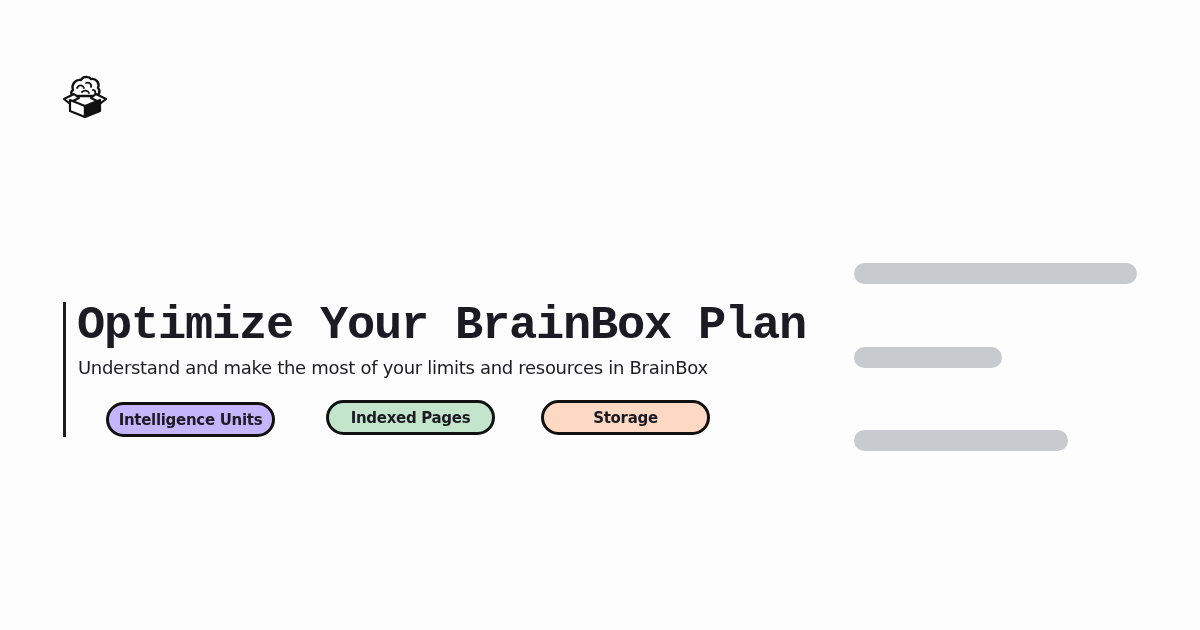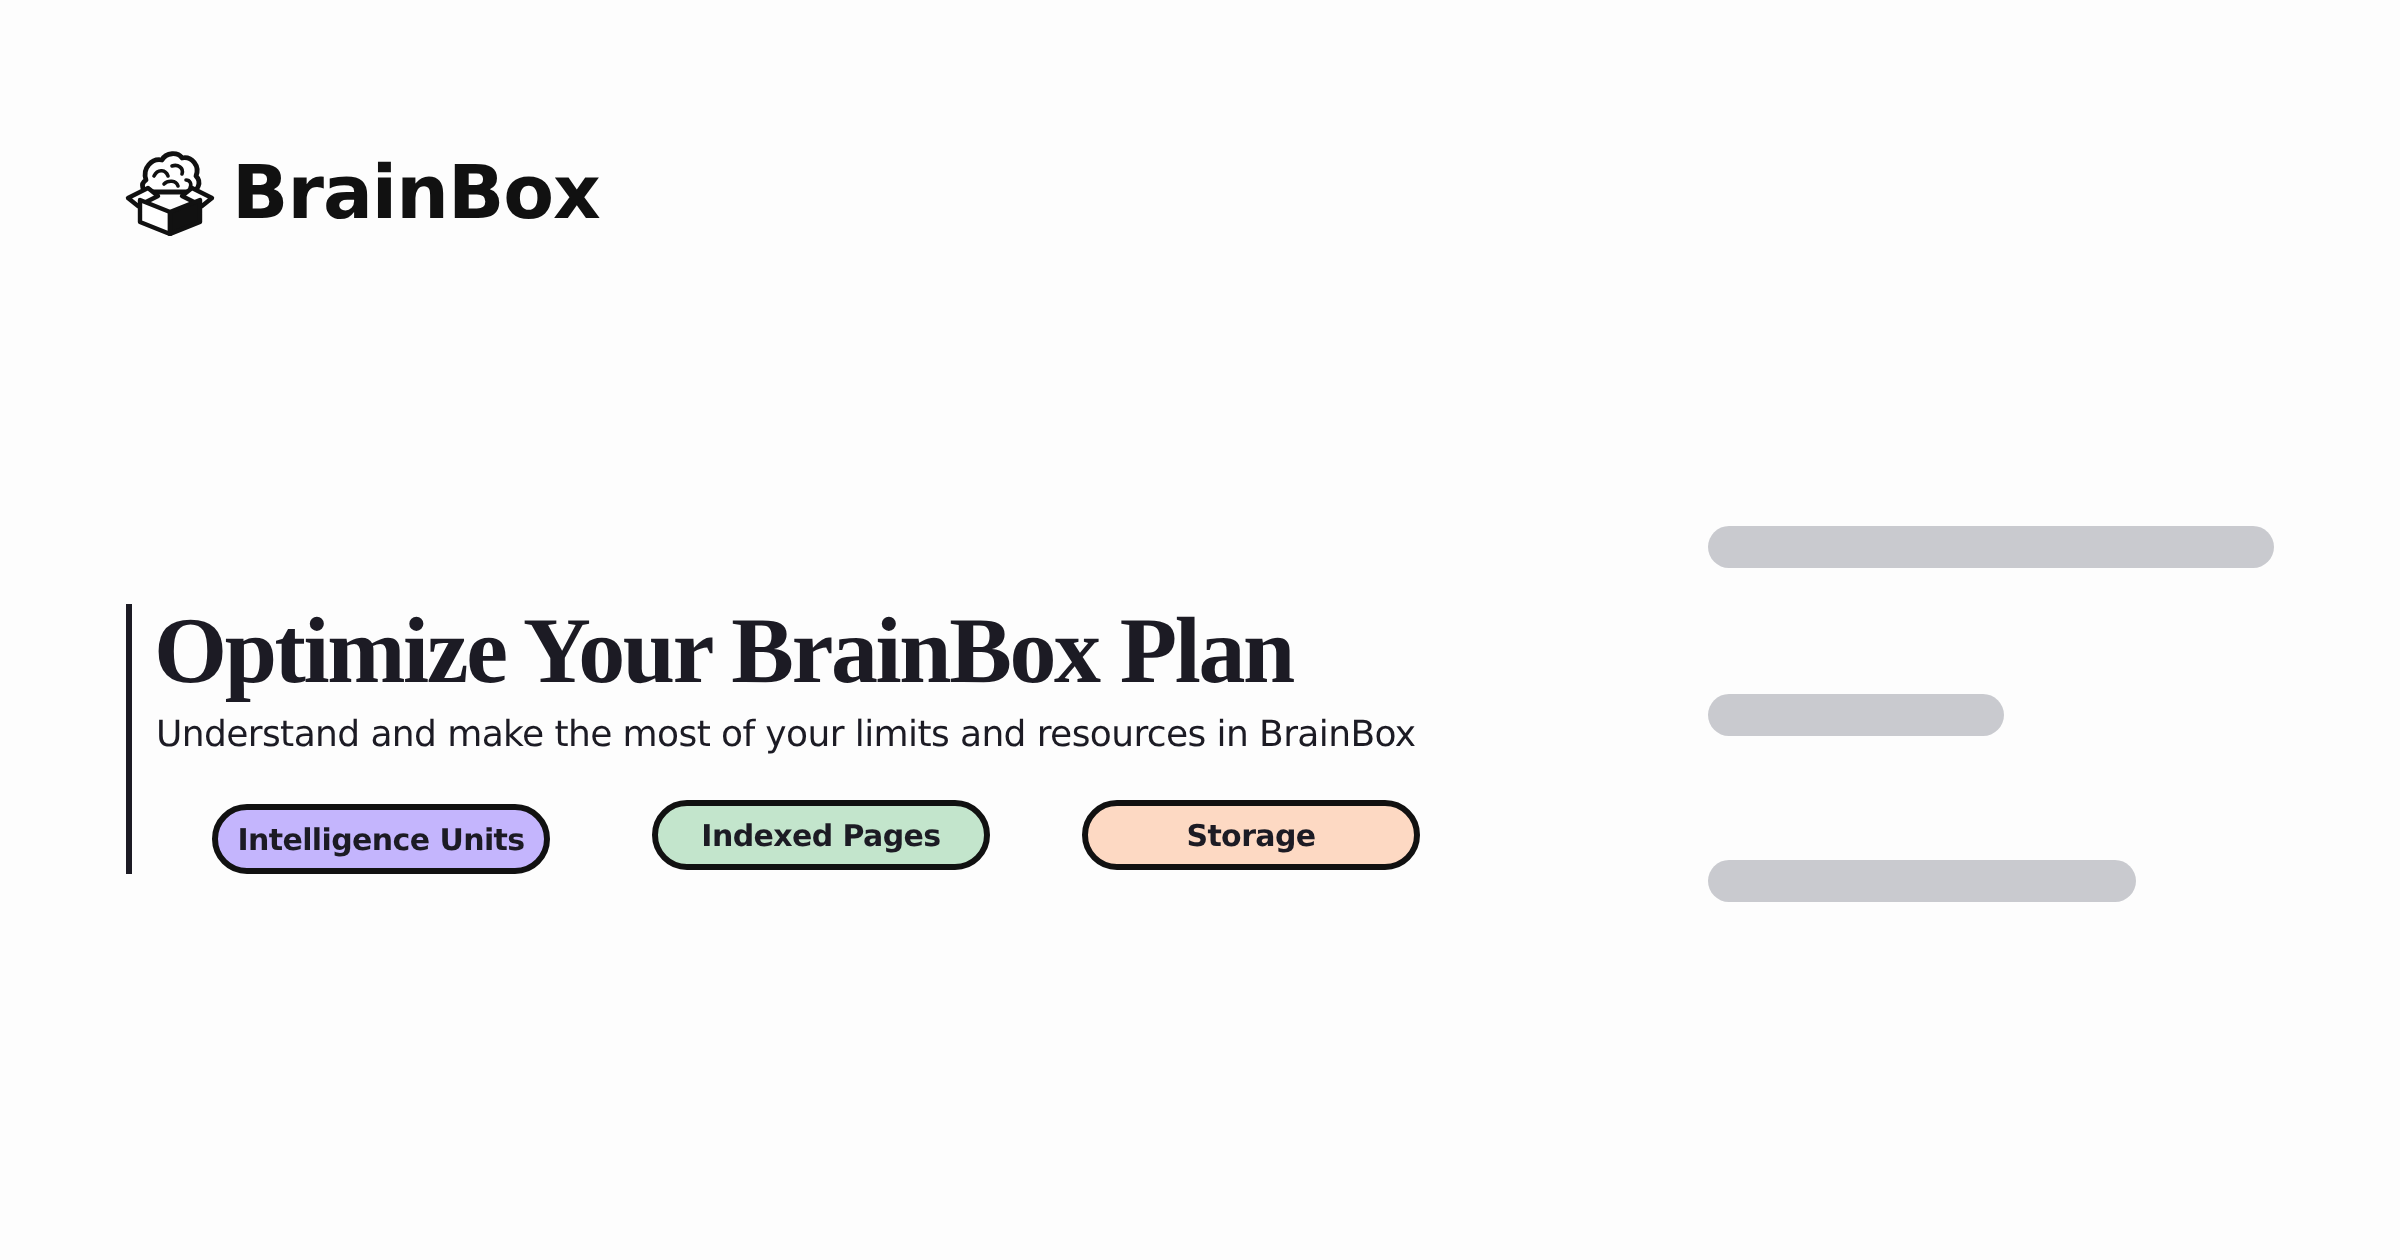--- a/index.html
+++ b/index.html
@@ -22,21 +22,21 @@
       font-weight: bold; font-size: 37px; letter-spacing: -0.5px;
       color: #111;
     }
 
     .hero-bar {
       position: absolute; left: 63px; top: 302px;
       width: 3px; height: 135px; background: #1c1b24;
     }
     .hero-title {
       position: absolute; left: 77px; top: 296px;
-      font-family: Liberation Serif, serif;
+      font-family: Liberation Mono, monospace;
       font-weight: bold; font-size: 47px; letter-spacing: -1.2px;
       color: #1c1b24; white-space: nowrap; line-height: 60px;
     }
     .hero-subtitle {
       position: absolute; left: 78px; top: 355px;
       font-family: "DejaVu Sans", sans-serif;
       font-size: 18px; letter-spacing: -0.3px;
       color: #1c1b24; white-space: nowrap; line-height: 26px;
     }
 
@@ -70,21 +70,20 @@
 
       <path d="M11 16 C9 10 14 5 19 6 C21 2 27 2 29 5 C34 4 38 9 36 14 C39 17 37 22 33 22 L13 22 C9 22 8 18 11 16 Z" fill="#fff" stroke="#111" stroke-width="2.4" stroke-linejoin="round"></path>
       <path d="M15 14 C17 10 21 11 22 14 M24 9 C27 8 30 10 29 13 M20 18 C22 16 26 16 27 19 M31 16 C33 16 34 18 33 20" fill="none" stroke="#111" stroke-width="1.8" stroke-linecap="round"></path>
 
       <path d="M12 20 L2 25 L7 29 L17 24 Z" fill="#fff" stroke="#111" stroke-width="2.2" stroke-linejoin="round"></path>
       <path d="M34 20 L44 25 L39 29 L29 24 Z" fill="#fff" stroke="#111" stroke-width="2.2" stroke-linejoin="round"></path>
 
       <path d="M8 26 L23 32 L23 43 L8 37 Z" fill="#fff" stroke="#111" stroke-width="2.2" stroke-linejoin="round"></path>
       <path d="M23 32 L38 26 L38 37 L23 43 Z" fill="#111" stroke="#111" stroke-width="2.2" stroke-linejoin="round"></path>
     </svg>
-    <span class="logo-text">BrainBox</span>
   </div>
 
   <div class="hero-bar"></div>
   <h1 class="hero-title">Optimize Your BrainBox Plan</h1>
   <p class="hero-subtitle">Understand and make the most of your limits and resources in BrainBox</p>
 
   <div class="pill pill-1" style="background:#c4b5fd">
     <span>Intelligence Units</span>
   </div>
   <div class="pill pill-3" style="background:#fdd9c3">

